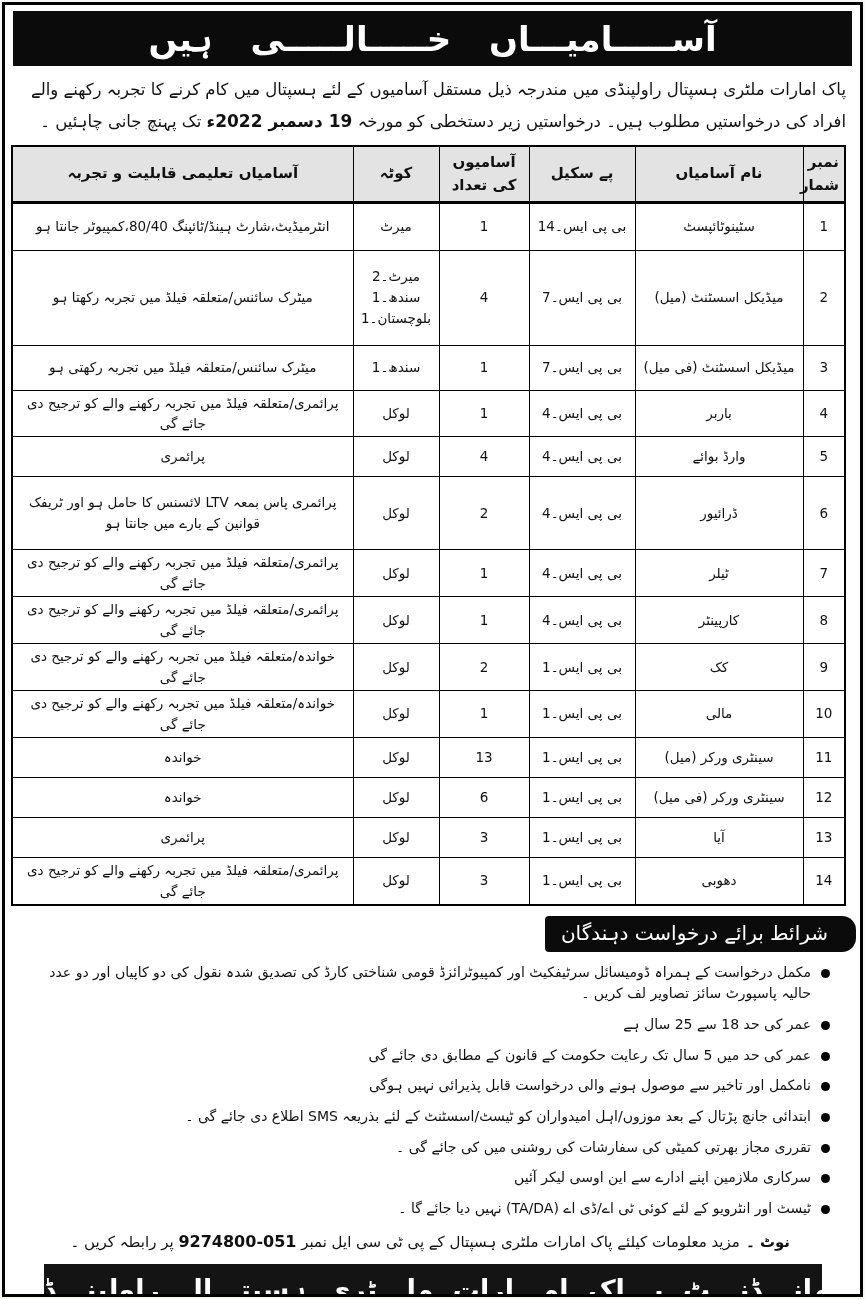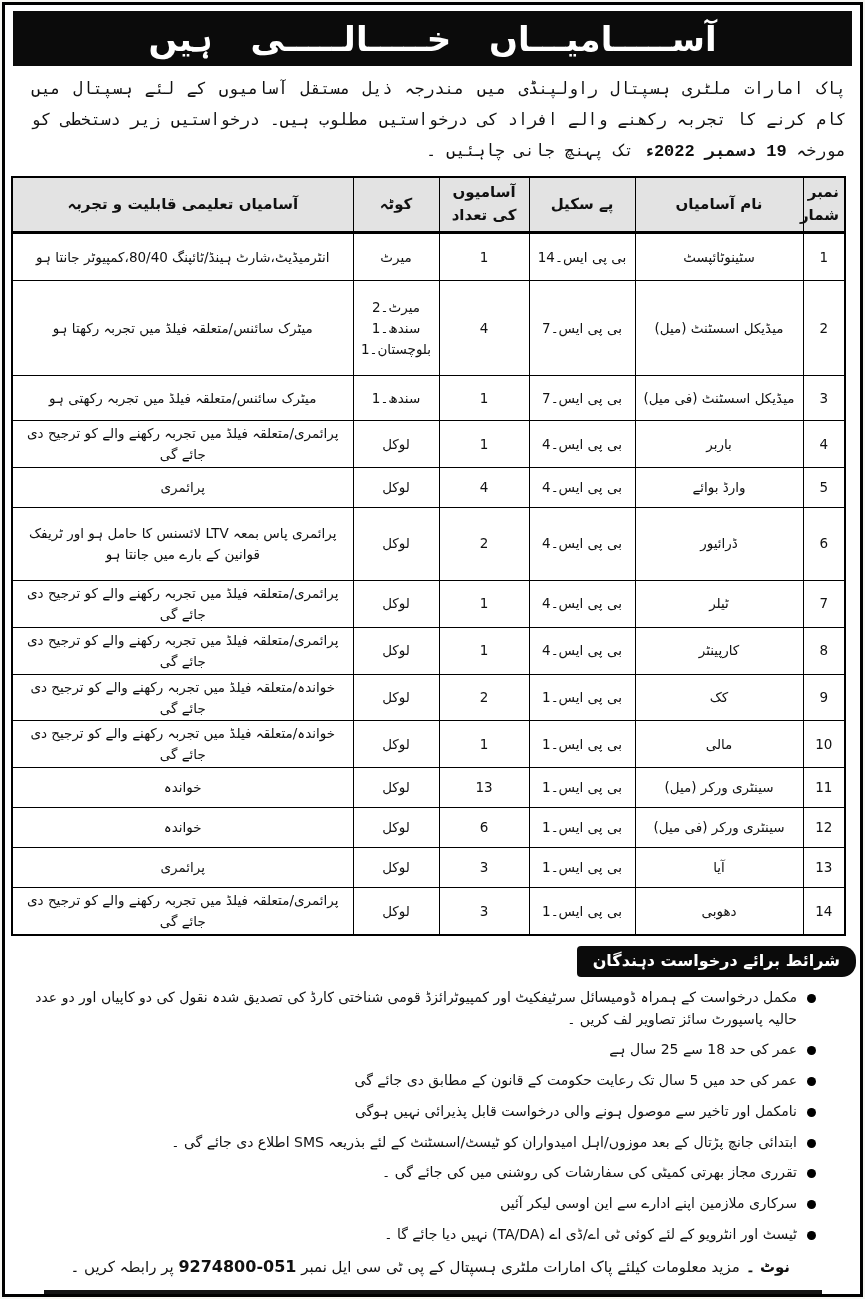--- a/index.html
+++ b/index.html
@@ -29,21 +29,20 @@
     word-spacing: 26px;
     letter-spacing: 1px;
     white-space: nowrap;
   }
   
   .intro {
     padding: 9px 14px 0 26px;
     font-size: 16.5px;
     line-height: 1.85;
     text-align: justify;
-    font-family: Liberation Mono, monospace;
   }
   .intro b { font-size: 17px; }
   
   table.jobs {
     width: 833px;
     margin: 8px 14px 0 14px;
     border-collapse: collapse;
     table-layout: fixed;
     border: 2px solid #000;
   }
@@ -78,26 +77,26 @@
   tbody tr:nth-of-type(11) { height: 40px; }
   tbody tr:nth-of-type(12) { height: 40px; }
   tbody tr:nth-of-type(13) { height: 40px; }
   tbody tr:nth-of-type(14) { height: 40px; }
   
   .cond-banner {
     margin: 10px 4px 6px 0;
     width: fit-content;
     background: #0b0b0b;
     color: #fff;
-    font-size: 16px; font-weight: bold;
-    padding: 5px 16px 7px 16px;
+    font-size: 20px; font-weight: normal;
+    padding: 5px 28px 7px 16px;
     border-radius: 4px 4px 16px 16px / 4px 4px 14px 14px;
     border-radius: 4px 14px 14px 4px;
   }
-  .bullets { padding: 4px 44px 0 14px; }
+  .bullets { padding: 4px 30px 0 14px; }
   .bullet {
     display: flex;
     align-items: flex-start;
     margin-bottom: 9px;
     font-size: 14px;
     line-height: 1.55;
   }
   .dot {
     flex: 0 0 auto;
     width: 9px; height: 9px;

